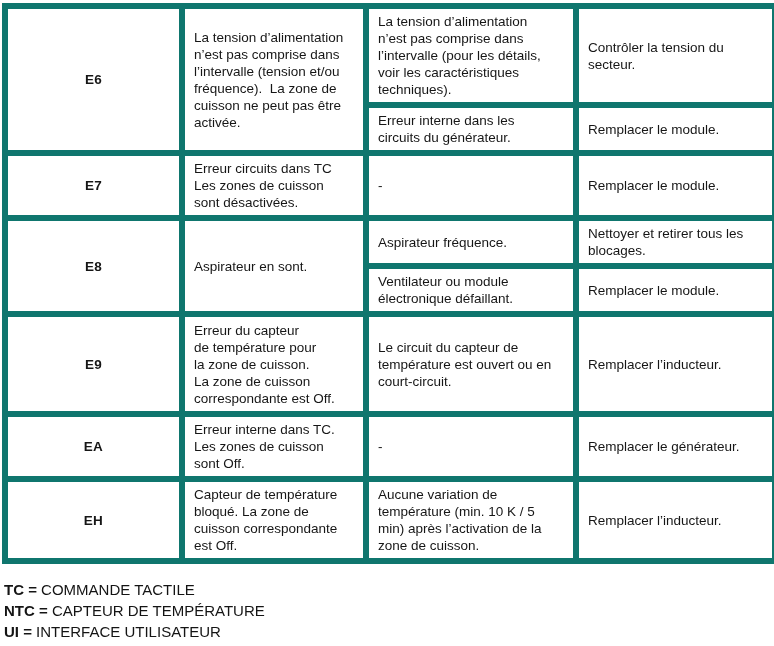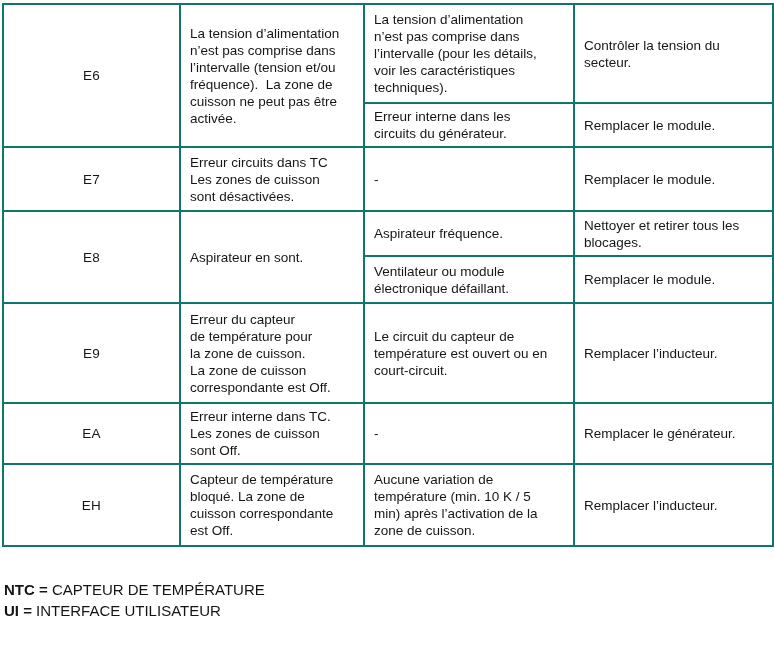--- a/index.html
+++ b/index.html
@@ -19,33 +19,33 @@
   }
   table.error-table {
     position: absolute;
     left: 2px;
     top: 3px;
     width: 770px;
     border-collapse: collapse;
     table-layout: fixed;
   }
   table.error-table td {
-    border: 2px solid #0f766e;
+    border: 6px solid #0f766e;
     padding: 4px 9px;
     vertical-align: middle;
     font-size: 13.5px;
     line-height: 17px;
     color: #161616;
   }
   td.cell-text {
     white-space: pre-line;
   }
   td.code-cell {
     text-align: center;
-    font-weight: normal;
+    font-weight: bold;
     font-size: 15px;
     white-space: normal;
     letter-spacing: 0.3px;
   }
   .legend {
     position: absolute;
     left: 4px;
     top: 579px;
     font-size: 15px;
     line-height: 21px;
@@ -145,20 +145,24 @@
 température (min. 10 K / 5
 min) après l’activation de la
 zone de cuisson.</td>
         <td class="cell-text">Remplacer l’inducteur.</td>
       </tr>
     </tbody>
   </table>
 
   <div class="legend">
     <div class="legend-line">
+      <span class="legend-abbr">TC =</span>
+      <span class="legend-meaning">COMMANDE TACTILE</span>
+    </div>
+    <div class="legend-line">
       <span class="legend-abbr">NTC =</span>
       <span class="legend-meaning">CAPTEUR DE TEMPÉRATURE</span>
     </div>
     <div class="legend-line">
       <span class="legend-abbr">UI =</span>
       <span class="legend-meaning">INTERFACE UTILISATEUR</span>
     </div>
   </div>
 
 </div>

